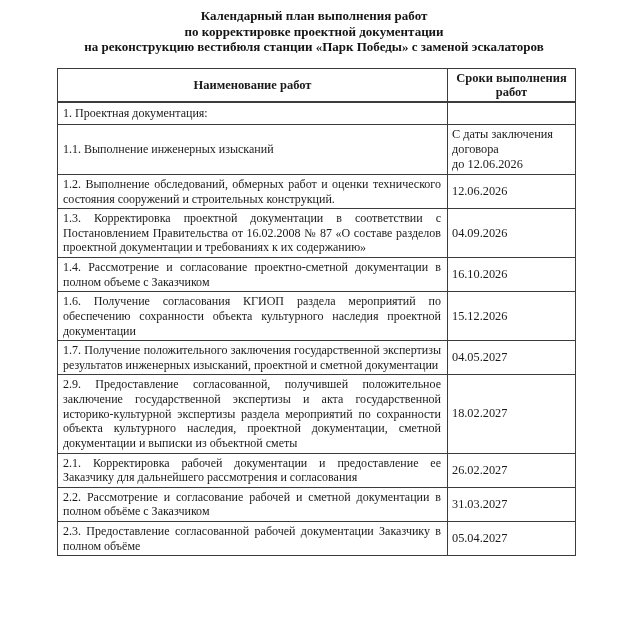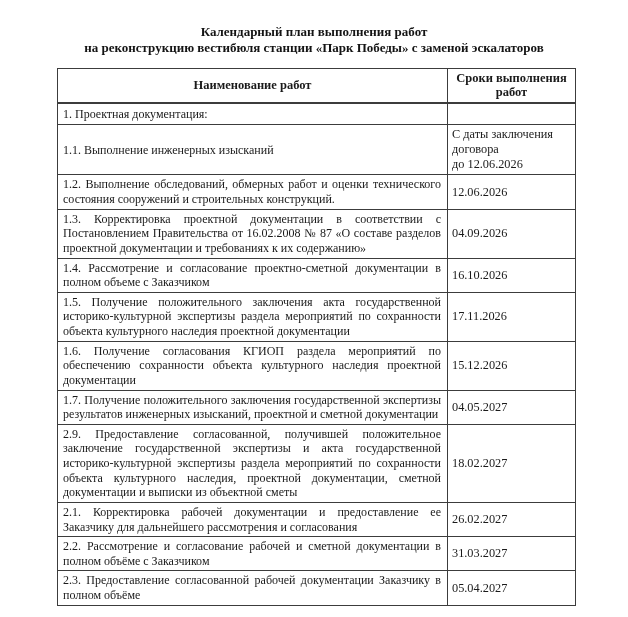--- a/index.html
+++ b/index.html
@@ -8,21 +8,21 @@
     background: #ffffff;
   }
   .page {
     position: relative;
     width: 628px;
     height: 617px;
     background: #ffffff;
     font-family: "Liberation Serif", "DejaVu Serif", serif;
     color: #1a1a1a;
     box-sizing: border-box;
-    padding-top: 24px;
+    padding-top: 8px;
     overflow: hidden;
   }
   .doc-title {
     text-align: center;
     font-weight: bold;
     font-size: 13px;
     line-height: 15.5px;
     color: #141414;
   }
   table.plan {
@@ -68,20 +68,21 @@
     white-space: pre-line;
   }
 </style>
 </head>
 <body>
 
 <div class="page">
 
   <div class="doc-title">
     <div>Календарный план выполнения работ</div>
+    <div>по корректировке проектной документации</div>
     <div>на реконструкцию вестибюля станции «Парк Победы» с заменой эскалаторов</div>
   </div>
 
   <table class="plan">
     <colgroup>
       <col class="c-name">
       <col class="c-date">
     </colgroup>
     <thead>
       <tr>
@@ -106,24 +107,20 @@
         </tr>
         <tr>
           <td class="name-cell">1.3. Корректировка проектной документации в соответствии с Постановлением Правительства от 16.02.2008 № 87 «О составе разделов проектной документации и требованиях к их содержанию»</td>
           <td class="date-cell">04.09.2026</td>
         </tr>
         <tr>
           <td class="name-cell">1.4. Рассмотрение и согласование проектно-сметной документации в полном объеме с Заказчиком</td>
           <td class="date-cell">16.10.2026</td>
         </tr>
         <tr>
-          <td class="name-cell">1.5. Получение положительного заключения акта государственной историко-культурной экспертизы раздела мероприятий по сохранности объекта культурного наследия проектной документации</td>
-          <td class="date-cell">17.11.2026</td>
-        </tr>
-        <tr>
           <td class="name-cell">1.6. Получение согласования КГИОП раздела мероприятий по обеспечению сохранности объекта культурного наследия проектной документации</td>
           <td class="date-cell">15.12.2026</td>
         </tr>
         <tr>
           <td class="name-cell">1.7. Получение положительного заключения государственной экспертизы результатов инженерных изысканий, проектной и сметной документации</td>
           <td class="date-cell">04.05.2027</td>
         </tr>
         <tr>
           <td class="name-cell">2.9. Предоставление согласованной, получившей положительное заключение государственной экспертизы и акта государственной историко-культурной экспертизы раздела мероприятий по сохранности объекта культурного наследия, проектной документации, сметной документации и выписки из объектной сметы</td>
           <td class="date-cell">18.02.2027</td>

